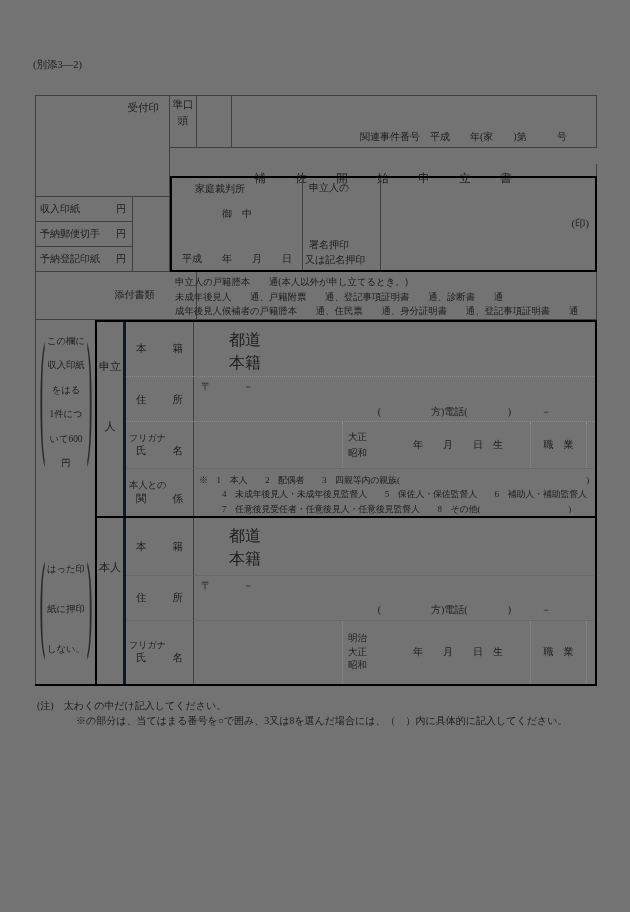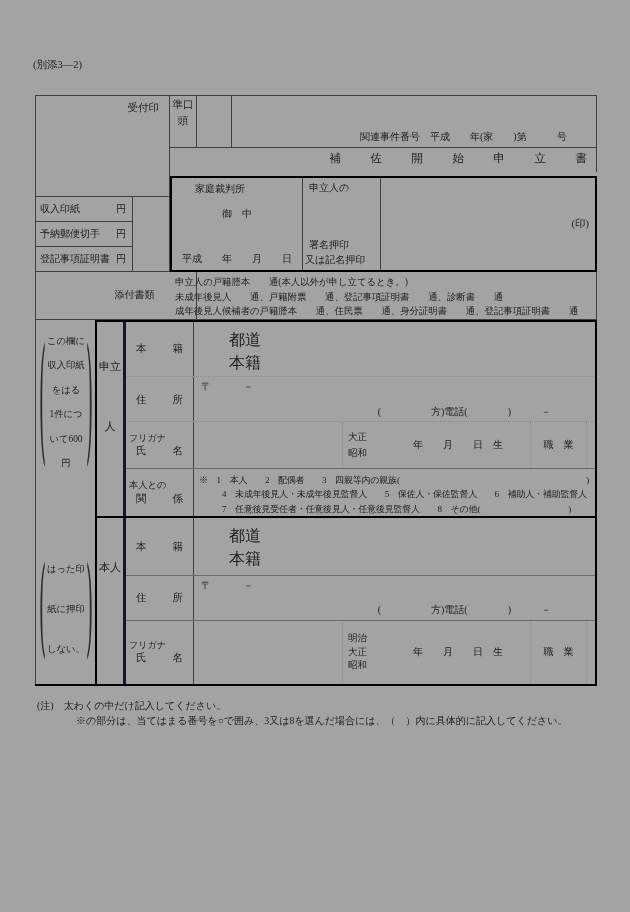--- a/index.html
+++ b/index.html
@@ -1,40 +1,40 @@
 <!DOCTYPE html>
 <html><head>
 <meta charset="utf-8">
 <style>
   html,body{margin:0;padding:0;background:#e8e8e8;}
   .page{
     position:relative;width:630px;height:912px;margin:0 auto;
-    background:#a3a3a3;color:#1c1c1c;
+    background:#737373;color:#1c1c1c;
     font-family:"Liberation Serif","DejaVu Serif",serif;
     font-size:10.5px;line-height:1.25;overflow:hidden;
   }
   .abs{position:absolute;box-sizing:border-box;}
   
   .docref{left:33px;top:58px;font-size:10.5px;}
   
   .sheet{left:35px;top:95px;width:562px;height:591px;border-left:1px solid #3f3f3f;border-top:1px solid #3f3f3f;}
   
   .c-receipt{left:35px;top:95px;width:135px;height:102px;border-right:1px solid #3f3f3f;border-bottom:1px solid #3f3f3f;text-align:right;padding:6px 10px 0 0;}
   .c-fee{left:35px;width:98px;height:25px;border-right:1px solid #3f3f3f;border-bottom:1px solid #3f3f3f;display:flex;justify-content:space-between;align-items:center;padding:0 6px 0 5px;font-size:10px;}
   .c-fee1{top:197px;} .c-fee2{top:222px;} .c-fee3{top:247px;}
   .c-feeside{left:133px;top:197px;width:37px;height:75px;border-right:1px solid #3f3f3f;border-bottom:1px solid #3f3f3f;}
   .c-attachlabel{left:35px;top:272px;width:162px;height:48px;border-right:1px solid #3f3f3f;border-bottom:1px solid #3f3f3f;display:flex;align-items:center;justify-content:center;padding-left:38px;font-size:10px;}
   
   .c-junkou{left:170px;top:95px;width:27px;height:53px;border-right:1px solid #3f3f3f;border-bottom:1px solid #3f3f3f;
     font-size:10.5px;line-height:16px;text-align:center;word-break:break-all;padding-top:2px;}
   .c-smallempty{left:197px;top:95px;width:35px;height:53px;border-right:1px solid #3f3f3f;border-bottom:1px solid #3f3f3f;}
   .c-related{left:232px;top:95px;width:365px;height:53px;border-right:1px solid #3f3f3f;border-bottom:1px solid #3f3f3f;
     display:flex;align-items:flex-end;padding:0 0 4px 128px;font-size:10px;}
-  .c-titlerow{left:170px;top:144px;width:427px;height:28px;border-right:1px solid #3f3f3f;
-    display:flex;align-items:center;justify-content:flex-end;font-size:11.5px;letter-spacing:9px;padding-left:9px;}
+  .c-titlerow{left:170px;top:164px;width:427px;height:28px;border-right:1px solid #3f3f3f;
+    display:flex;align-items:center;justify-content:center;font-size:11.5px;letter-spacing:9px;padding-left:9px;}
   
   .box1{left:170px;top:176px;width:427px;height:96px;border:2px solid #000;display:flex;}
   .b1-court{width:130px;border-right:1px solid #3f3f3f;display:flex;flex-direction:column;font-size:10px;}
   .b1-court .l1{text-align:center;padding:5px 34px 0 0;}
   .b1-court .l2{text-align:center;padding-top:12px;}
   .b1-court .l3{margin-top:auto;padding:0 0 5px 10px;}
   .b1-sign{width:77px;border-right:1px solid #3f3f3f;display:flex;flex-direction:column;font-size:10px;}
   .b1-sign .s1{padding:4px 0 0 6px;}
   .b1-sign .s2{margin-top:auto;padding:0 0 2px 6px;}
   .b1-sign .s3{padding:0 0 4px 2px;}
@@ -106,21 +106,21 @@
   </div>
   <div class="abs c-fee c-fee1">
     <span>収入印紙</span>
     <span>円</span>
   </div>
   <div class="abs c-fee c-fee2">
     <span>予納郵便切手</span>
     <span>円</span>
   </div>
   <div class="abs c-fee c-fee3">
-    <span>登記事項証明書</span>
+    <span>予納登記印紙</span>
     <span>円</span>
   </div>
   <div class="abs c-feeside"></div>
   <div class="abs c-attachlabel">
     <span>添付書類</span>
   </div>
 
   <div class="abs c-junkou">準口頭</div>
   <div class="abs c-smallempty"></div>
   <div class="abs c-related">

